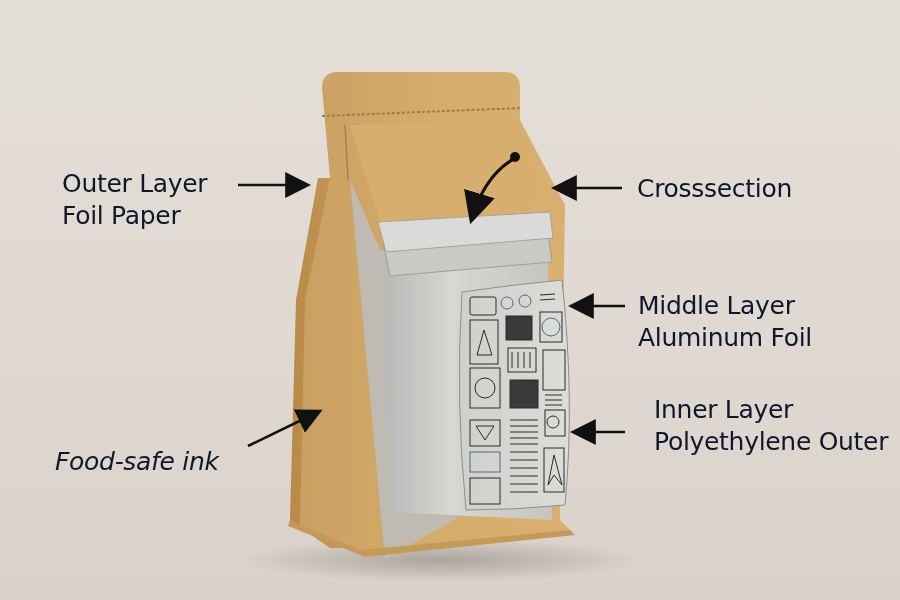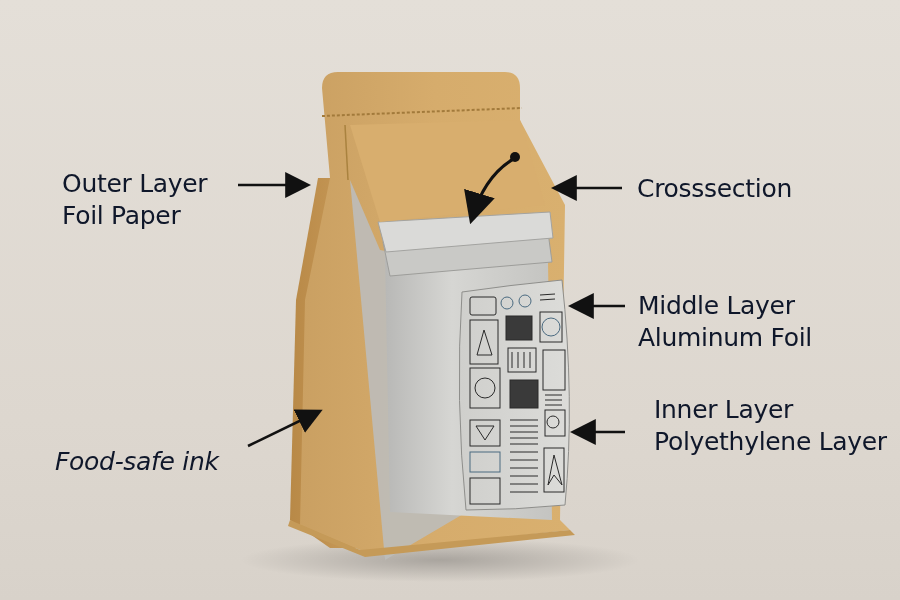--- a/index.html
+++ b/index.html
@@ -136,20 +136,20 @@
     <span>Middle Layer</span>
     <span>Aluminum Foil</span>
   </div>
 
   <div class="label" style="left:637px; top:173px;">
     <span>Crosssection</span>
   </div>
 
   <div class="label" style="left:638px; top:394px;margin-left:16px;">
     <span>Inner Layer</span>
-    <span>Polyethylene Layer</span>
+    <span>Polyethylene Outer</span>
   </div>
 
   <div class="label" style="left:55px; top:446px;font-style:italic;">
     <span>Food-safe ink</span>
   </div>
 
 </div>
 
 </body></html>

